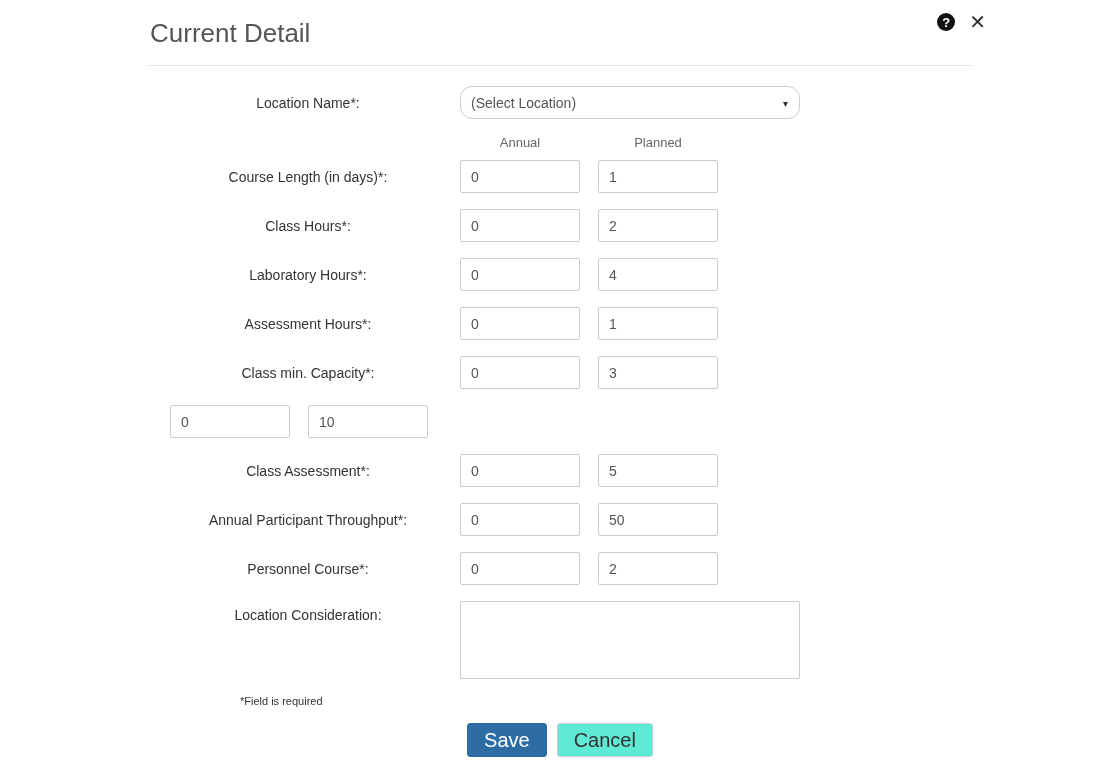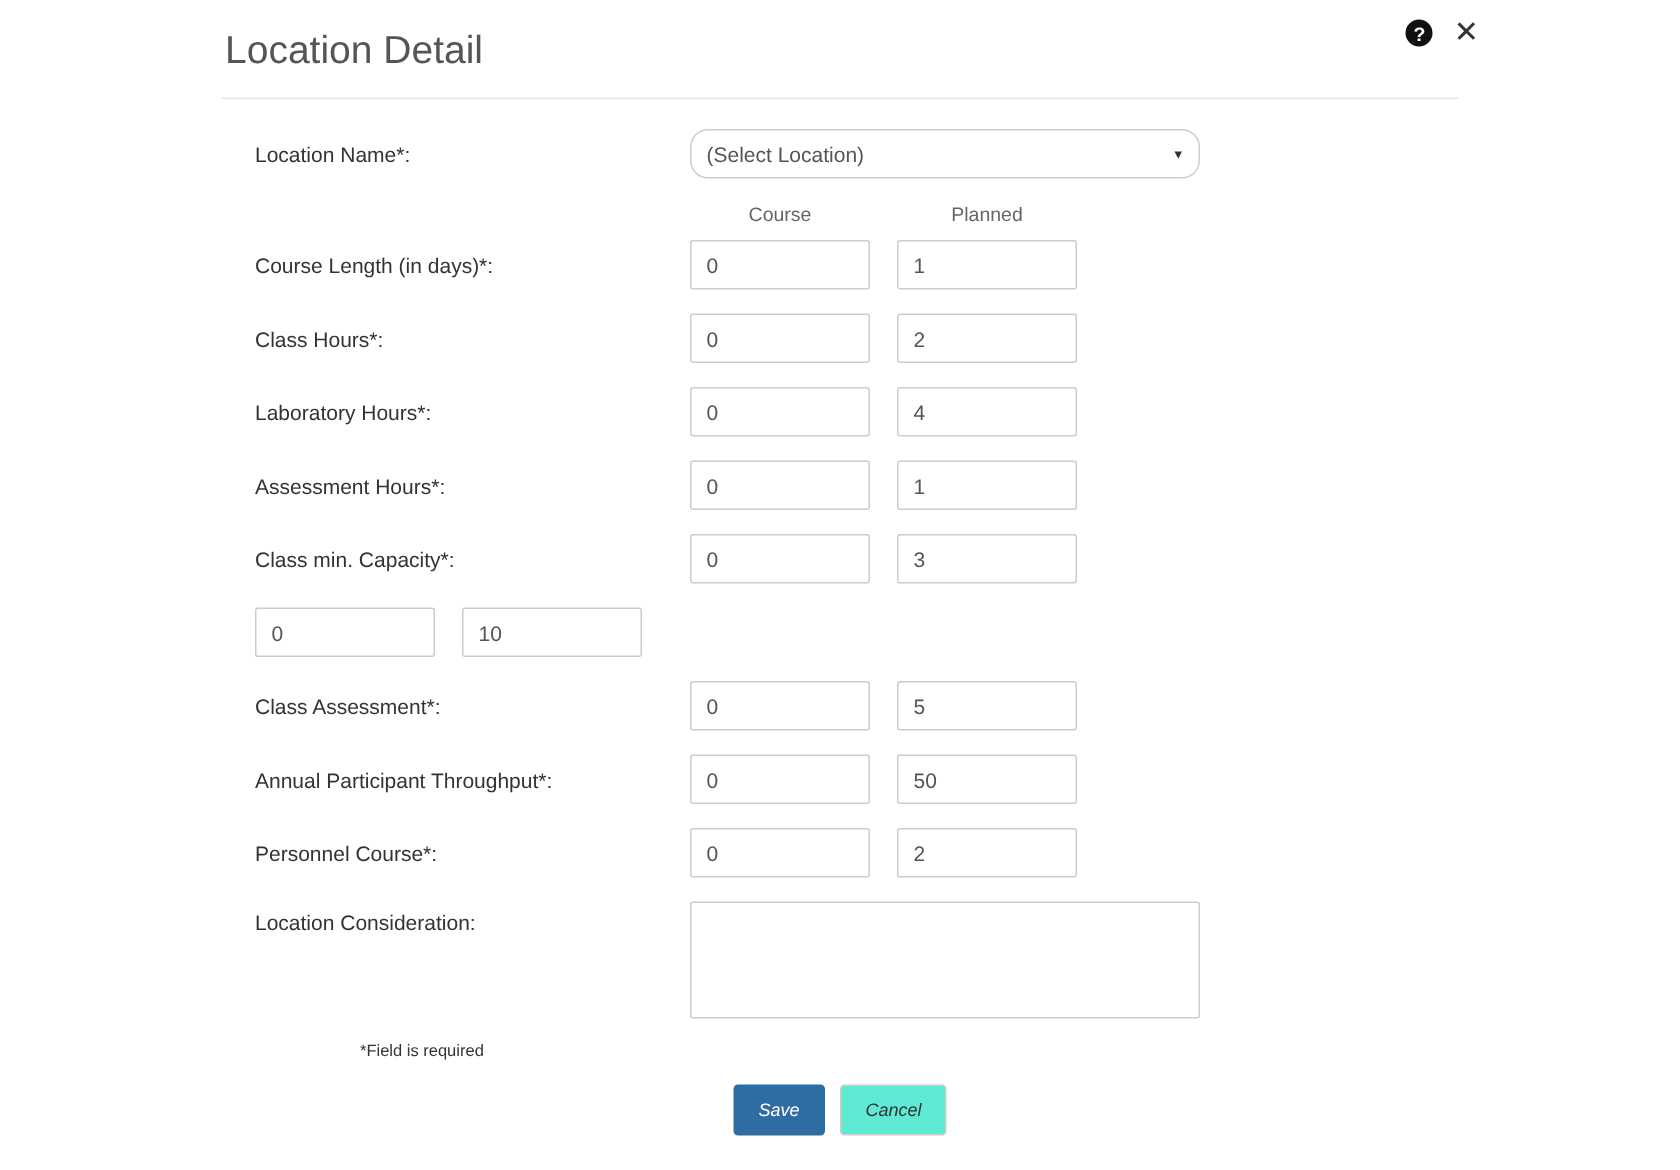--- a/index.html
+++ b/index.html
@@ -63,21 +63,21 @@
     margin: 0 auto;
   }
   .row {
     display: flex;
     align-items: center;
     margin-bottom: 16px;
   }
   .row.textarea-row { align-items: flex-start; }
   .label {
     width: 290px;
-    text-align: left;
+    text-align: center;
     padding-right: 14px;
     color: #333;
     font-size: 14px;
   }
   .inputs {
     display: flex;
     gap: 18px;
   }
   .col-headers {
     display: flex;
@@ -159,43 +159,43 @@
   .buttons {
     display: flex;
     justify-content: center;
     gap: 10px;
     margin-top: 16px;
   }
   .btn {
     height: 34px;
     padding: 0 16px;
     border-radius: 3px;
-    font-size: 12px;
+    font-size: 20px;
     cursor: pointer;
     border: 1px solid transparent;
-    display: inline-flex; align-items: center; justify-content: center; font-style: italic;
+    display: inline-flex; align-items: center; justify-content: center;
   }
   .btn-primary {
     background: #2e6da4;
     border-color: #2e6da4;
     color: #fff;
   }
   .btn-default {
     background: #5eead4;
     border: 1px solid #ccc;
     color: #333;
   }
 </style>
 </head>
 <body>
 
 <div class="page">
 
   <div class="header">
-    <h1 class="title">Location Detail</h1>
+    <h1 class="title">Current Detail</h1>
     <div class="header-icons">
       <span class="help-icon">?</span>
       <span class="close-icon">✕</span>
     </div>
   </div>
 
   <hr class="divider">
 
   <div class="form-area">
 
@@ -203,21 +203,21 @@
       <div class="label">Location Name*:</div>
       <div class="select-wrap">
         <select>
           <option>(Select Location)</option>
         </select>
         <span class="select-caret">▾</span>
       </div>
     </div>
 
     <div class="col-headers">
-      <div class="col-header">Course</div>
+      <div class="col-header">Annual</div>
       <div class="col-header">Planned</div>
     </div>
 
     <div class="row">
       <div class="label">Course Length (in days)*:</div>
       <div class="inputs">
         <div class="readonly">0</div>
         <input type="text" class="numeric" value="1" style="">
       </div>
     </div>

